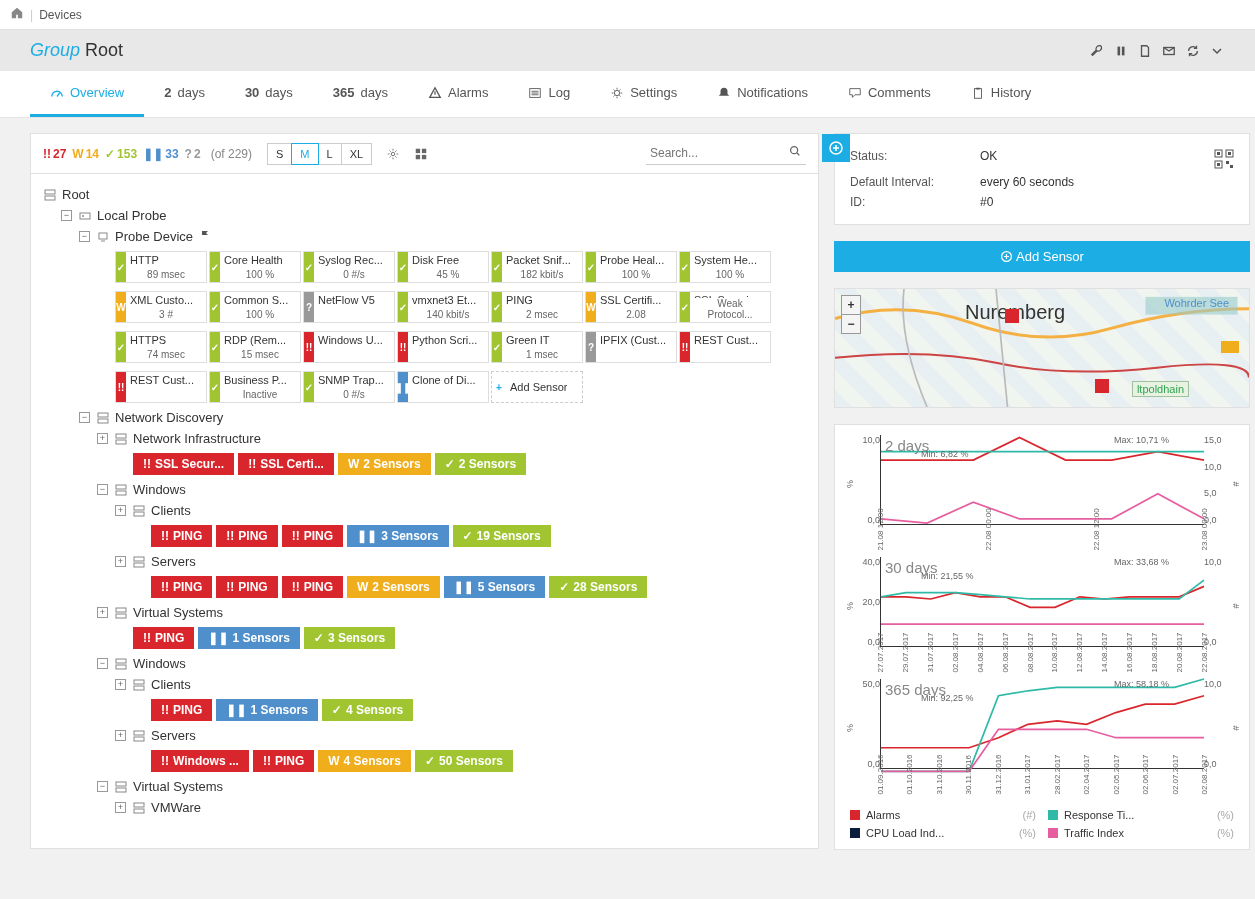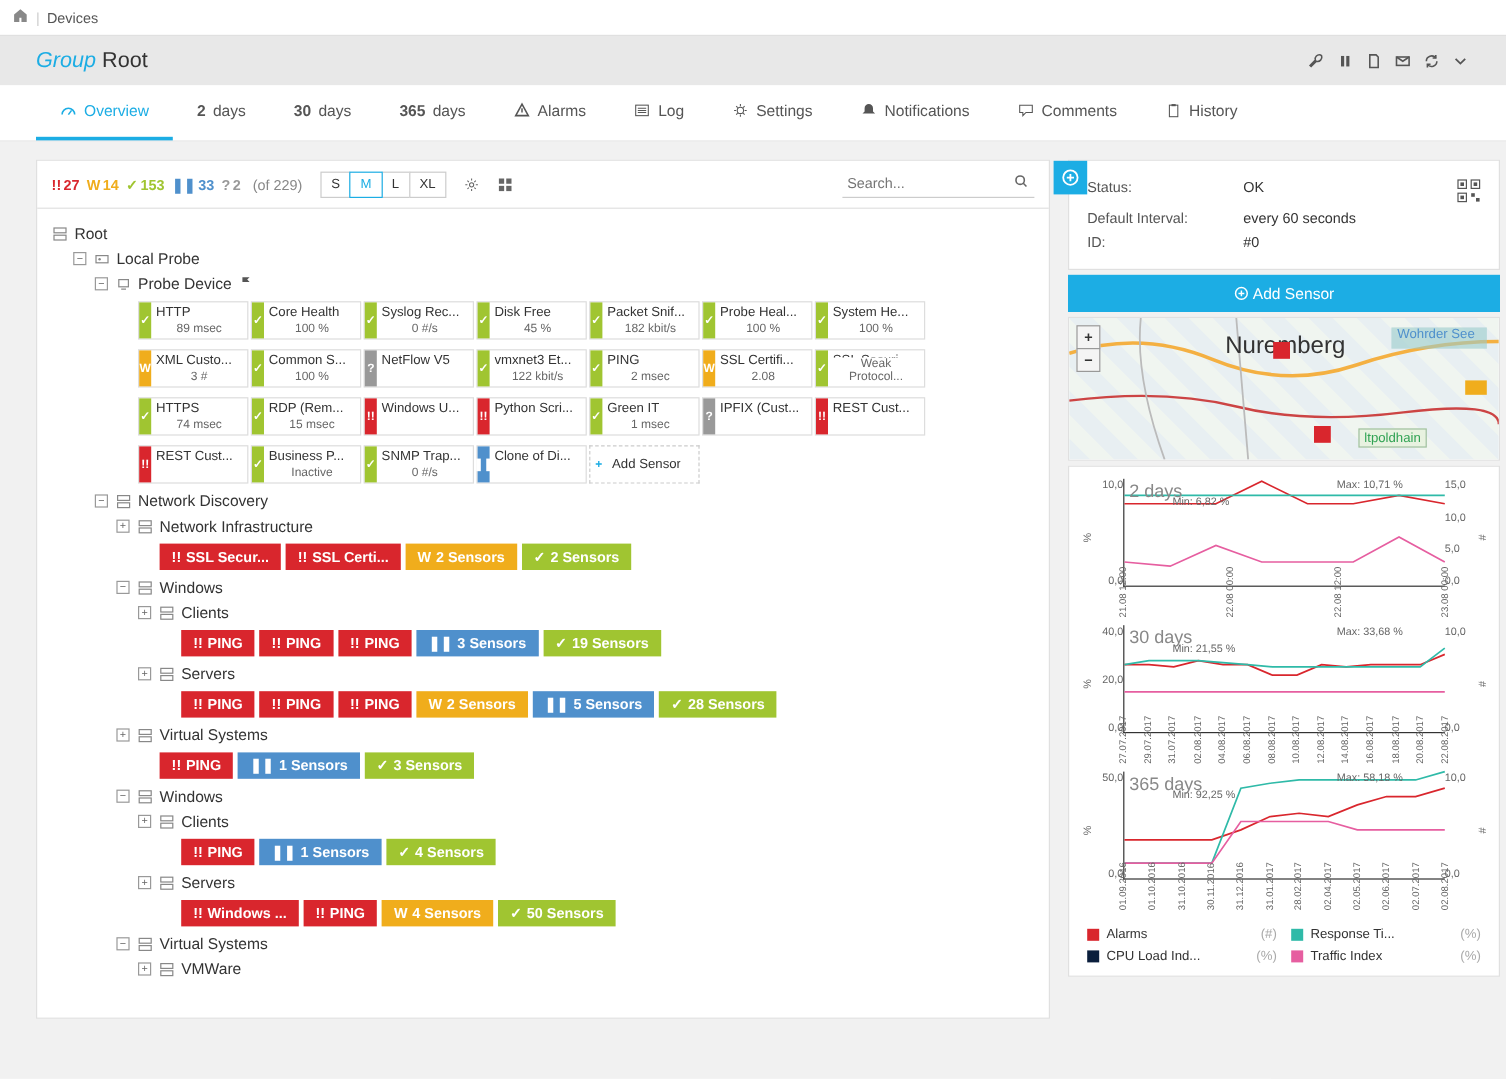--- a/index.html
+++ b/index.html
@@ -6,21 +6,21 @@
 body { background: #f1f1f1; font-size: 12px; color: #333; }
 .breadcrumb { background: #fff; border-bottom: 1px solid #e0e0e0; padding: 6px 10px; display: flex; align-items: center; gap: 6px; font-size: 12px; }
 .breadcrumb .sep { color: #ccc; }
 .breadcrumb a { color: #555; text-decoration: none; }
 .title-bar { background: #e8e8e8; padding: 10px 30px; display: flex; justify-content: space-between; align-items: center; }
 .title-bar h1 { font-size: 18px; font-weight: normal; color: #333; text-align: right; }
 .title-bar h1 .group-label { color: #1cade4; font-style: italic; }
 .title-actions { display: flex; gap: 8px; }
 .title-actions .ico { width: 16px; height: 16px; cursor: pointer; color: #555; display: flex; align-items: center; justify-content: center; }
 .tabs { background: #fff; border-bottom: 1px solid #e5e5e5; display: flex; padding: 0 30px; }
-.tab { padding: 14px 20px; color: #555; cursor: pointer; border-bottom: 3px solid transparent; display: flex; align-items: flex-start; gap: 6px; font-size: 13px; }
+.tab { padding: 14px 20px; color: #555; cursor: pointer; border-bottom: 3px solid transparent; display: flex; align-items: flex-end; gap: 6px; font-size: 13px; }
 .tab.active { color: #1cade4; border-bottom-color: #1cade4; }
 .tab .tico { width: 14px; height: 14px; display: inline-flex; align-items: center; justify-content: center; }
 .tab .bold { font-weight: bold; }
 .main { display: flex; padding: 15px 5px 15px 30px; gap: 15px; align-items: flex-start; }
 .left-panel { flex: 1; background: #fff; border: 1px solid #e0e0e0; }
 .toolbar { border-bottom: 1px solid #e0e0e0; padding: 8px 12px; display: flex; align-items: center; gap: 6px; }
 .status-pill { display: inline-flex; align-items: center; gap: 2px; font-size: 12px; font-weight: bold; }
 .status-pill .mark { font-weight: bold; }
 .st-red { color: #d9262d; }
 .st-yellow { color: #f0ad1c; }
@@ -59,21 +59,21 @@
 .sensor-tile .val { text-align: center; color: #666; font-size: 10px; }
 .sensor-tile.add { justify-content: flex-start; align-items: center; border: 1px dashed #ccc; }
 .sensor-tile.add .plus { width: 10px; color: #1cade4; font-weight: bold; margin: 0 4px; }
 .pill-row { display: flex; gap: 4px; padding: 4px 0 4px 90px; flex-wrap: wrap; }
 .pill { height: 22px; padding: 0 10px; display: inline-flex; align-items: center; color: #fff; font-size: 12px; cursor: pointer; font-weight: bold; }
 .pill .pmark { margin-right: 4px; font-weight: bold; }
 .pill-red { background: #d9262d; }
 .pill-yellow { background: #f0ad1c; }
 .pill-green { background: #a0c531; }
 .pill-blue { background: #4f90cc; }
-.right-panel { width: 360px; display: flex; flex-direction: column; gap: 4px; }
+.right-panel { width: 416px; display: flex; flex-direction: column; gap: 16px; }
 .info-card { background: #fff; border: 1px solid #e0e0e0; padding: 12px 15px; }
 .info-row { display: flex; padding: 3px 0; }
 .info-row .k { width: 130px; color: #555; }
 .info-row .v { font-weight: normal; }
 .qr { margin-left: auto; width: 20px; height: 20px; }
 .add-sensor-btn { background: #1cade4; color: #fff; text-align: center; padding: 8px; cursor: pointer; font-size: 13px; }
 .map-card { background: #fff; border: 1px solid #e0e0e0; height: 120px; position: relative; overflow: hidden; }
 .map-bg { position: absolute; inset: 0; background: linear-gradient(45deg,#e8eff2 25%,#f0f5f0 25%,#f0f5f0 50%,#e8eff2 50%,#e8eff2 75%,#f0f5f0 75%); background-size: 40px 40px; }
 .map-label-city { position: absolute; top: 12px; left: 130px; font-size: 20px; color: #333; }
 .map-label-lake { position: absolute; top: 8px; right: 20px; font-size: 11px; color: #4f90cc; }
@@ -391,21 +391,21 @@
               <div class="bar bar-grey">?</div>
               <div class="content">
                 <div class="name">NetFlow V5</div>
                 <div class="val"></div>
               </div>
             </div>
             <div class="sensor-tile">
               <div class="bar bar-green">✓</div>
               <div class="content">
                 <div class="name">vmxnet3 Et...</div>
-                <div class="val">122 kbit/s</div>
+                <div class="val">140 kbit/s</div>
               </div>
             </div>
             <div class="sensor-tile">
               <div class="bar bar-green">✓</div>
               <div class="content">
                 <div class="name">PING</div>
                 <div class="val">2 msec</div>
               </div>
             </div>
             <div class="sensor-tile">

